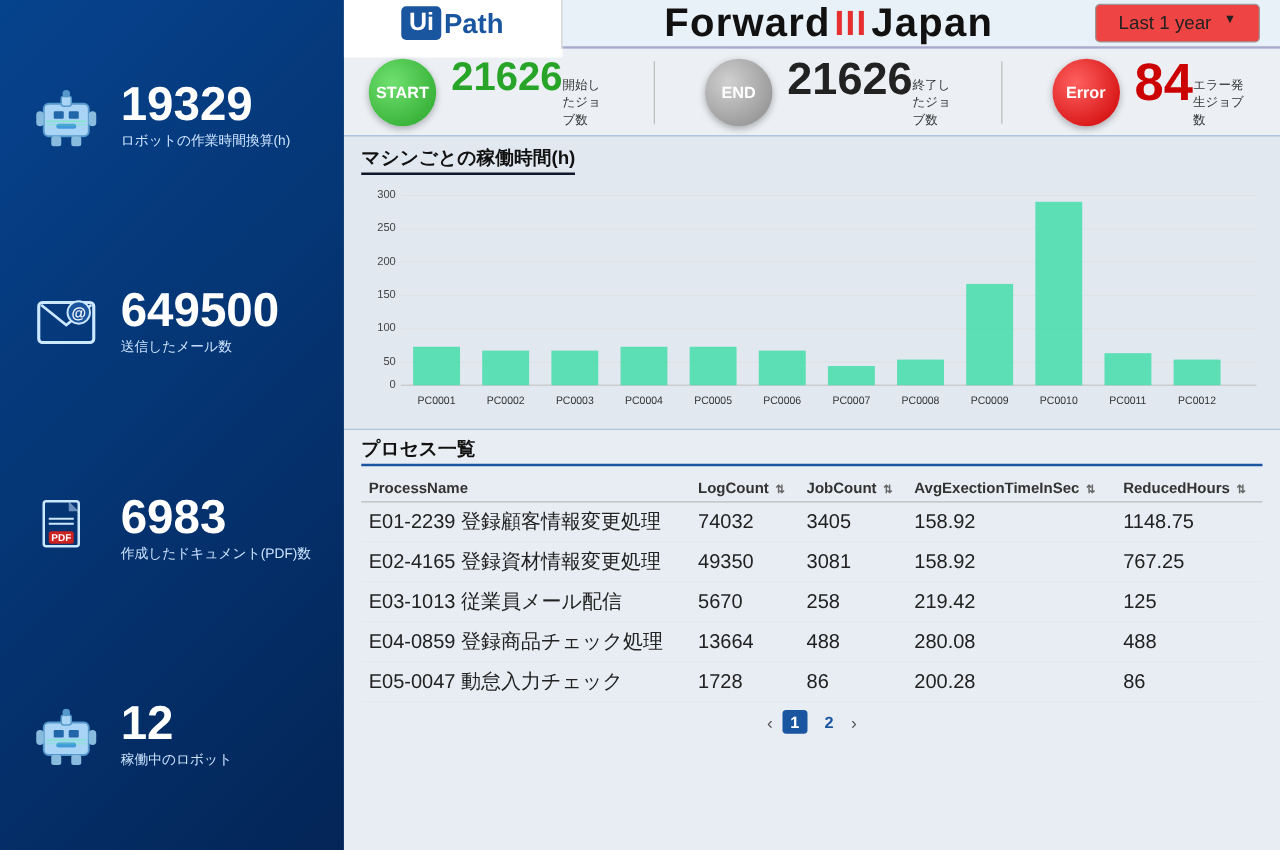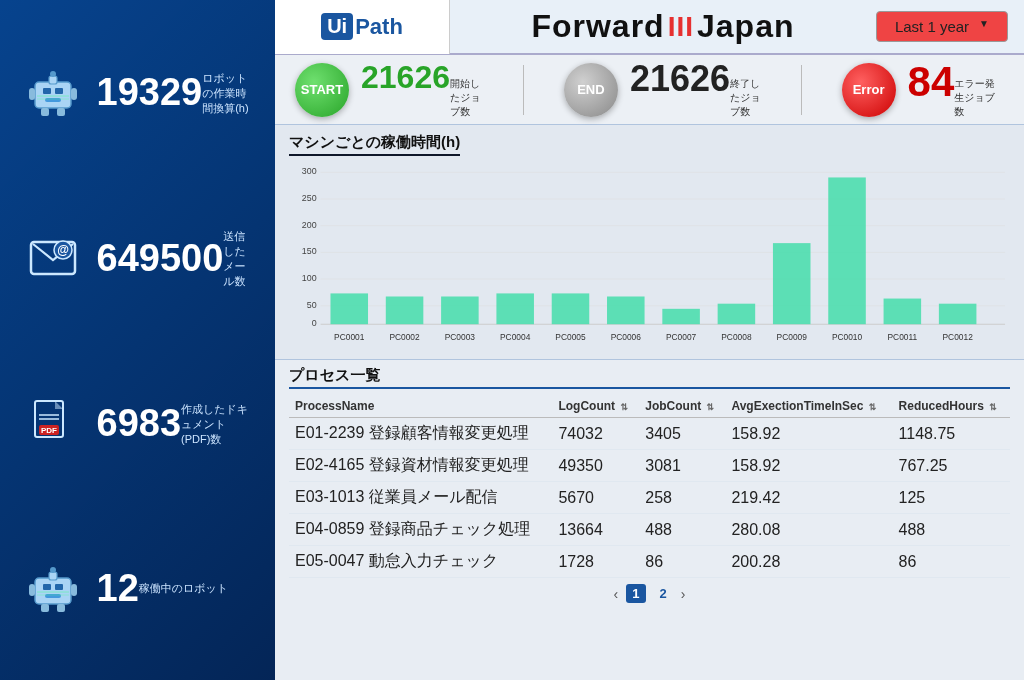--- a/index.html
+++ b/index.html
@@ -45,22 +45,21 @@
     .sidebar-icon {
       width: 60px;
       height: 60px;
       flex-shrink: 0;
       display: flex;
       align-items: center;
       justify-content: center;
     }
     .sidebar-text {
       display: flex;
-      flex-direction: row;
-      align-items: center;
+      flex-direction: column;
     }
     .sidebar-number {
       font-size: 38px;
       font-weight: bold;
       color: #fff;
       line-height: 1;
     }
     .sidebar-label {
       font-size: 11px;
       color: #cce4ff;
@@ -77,21 +76,21 @@
     .main {
       flex: 1;
       height: 680px;
       display: flex;
       flex-direction: column;
       background: rgba(20, 70, 140, 0.6);
     }
 
     
     .header {
-      height: 55px;
+      height: 39px;
       display: flex;
       flex-direction: row;
       align-items: center;
       background: #e8f0f8;
       border-bottom: 2px solid #aac;
     }
     .logo-area {
       width: 175px;
       height: 55px;
       background: #fff;

